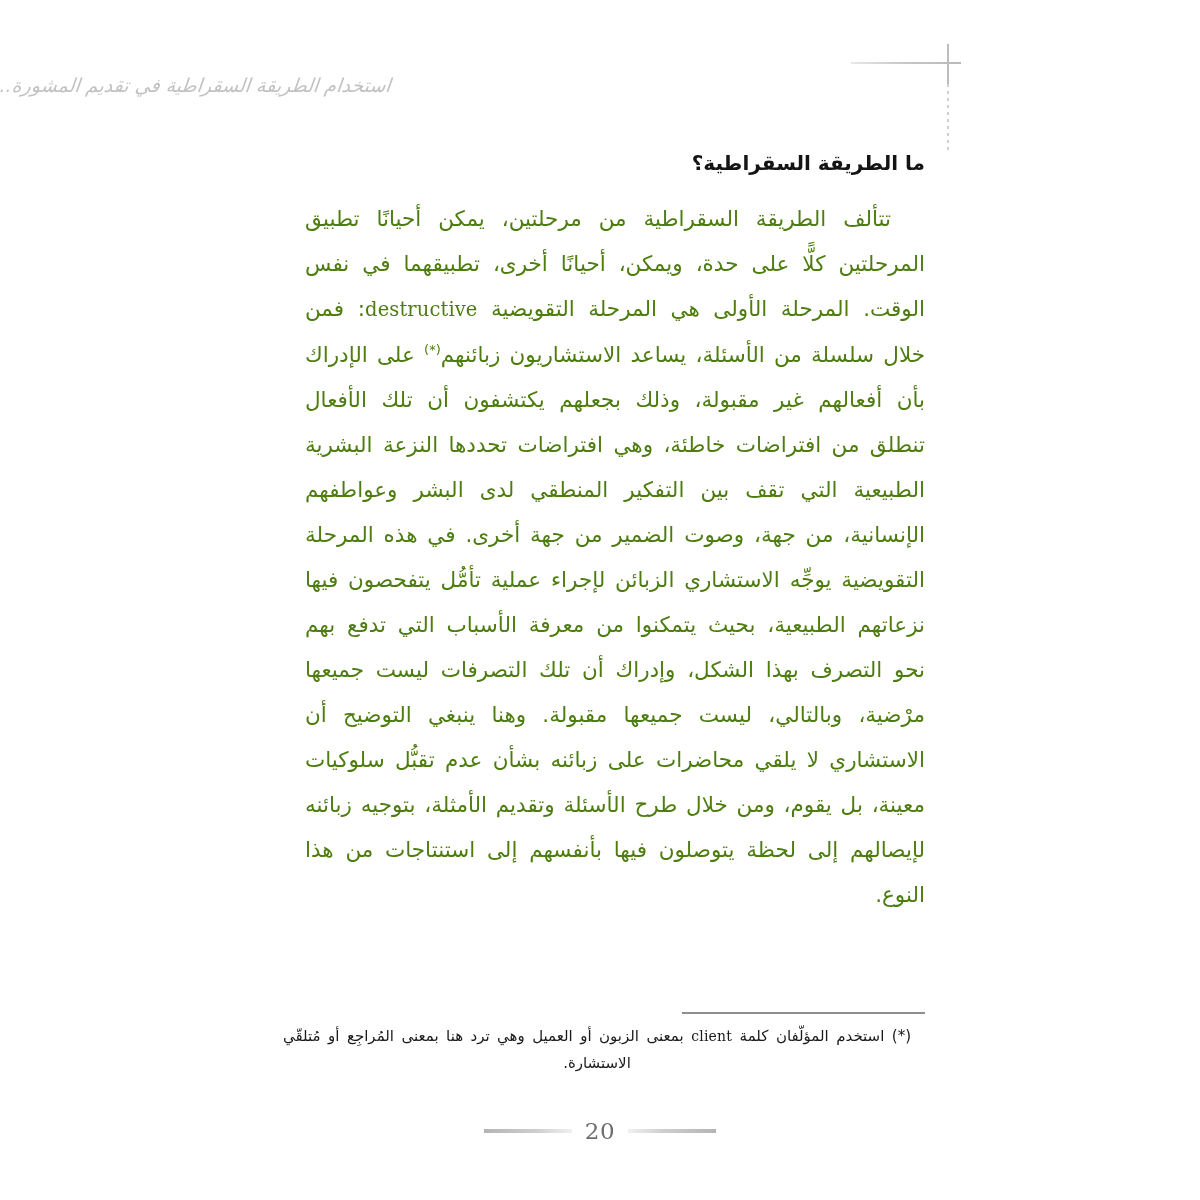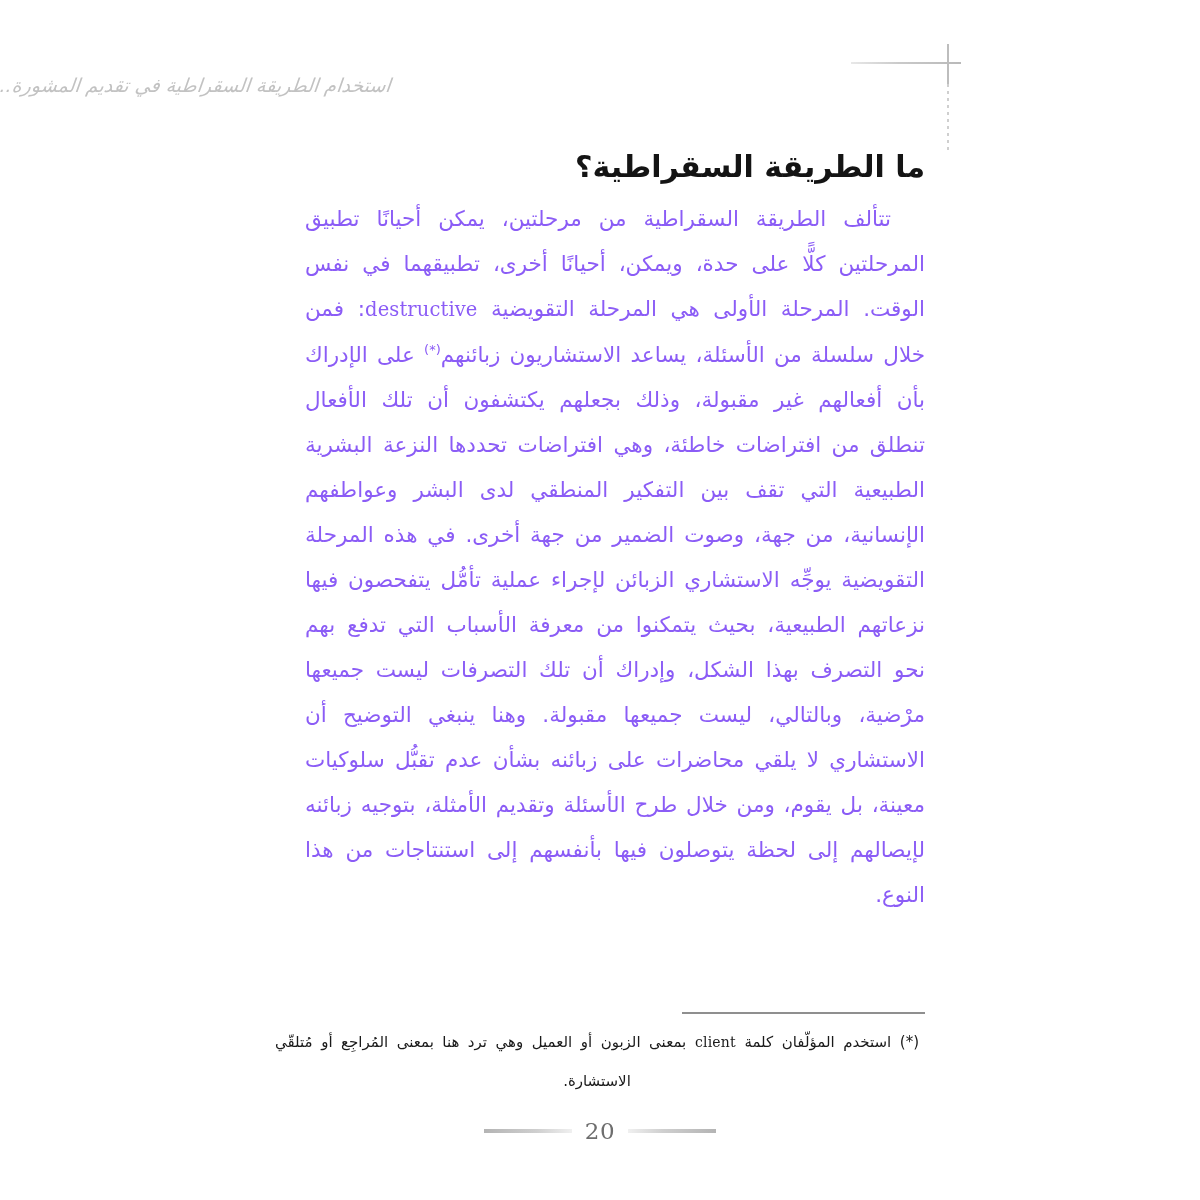--- a/index.html
+++ b/index.html
@@ -77,46 +77,46 @@
     white-space: nowrap;
   }
   .running-header span.rh-inner {
     display: inline-block;
     transform: skewX(-6deg);
   }
 
   
   .section-heading {
     position: absolute;
-    top: 124px;
+    top: 134px;
     right: 275px;
     width: 650px;
     text-align: right;
     direction: rtl;
-    font-size: 30px;
+    font-size: 20px;
     font-weight: bold;
     color: #141414;
     letter-spacing: 0.3px;
   }
 
   
   .body-area {
     position: absolute;
     top: 196px;
     right: 275px;
     width: 620px;
     direction: rtl;
   }
 
   .para {
     text-align: justify;
     text-align-last: center;
     font-size: 21.5px;
     line-height: 45px;
-    color: #8b5cf6;
+    color: #4d7c0f;
     margin: 0 0 0 0;
     letter-spacing: 0.1px;
     word-spacing: 1px;
   }
 
   .para.first {
     text-indent: 34px;
     text-align-last: right;
   }
 
@@ -150,27 +150,27 @@
 
   .footnote-rule {
     width: 243px;
     height: 2px;
     background: #8f8f8f;
     margin: 0 0 9px 0;
   }
 
   .footnote-text {
     font-size: 15px;
-    line-height: 39px;
+    line-height: 27px;
     color: #1a1a1a;
     text-align: justify;
     text-align-last: center;
     direction: rtl;
     letter-spacing: 0.2px;
-    margin: 0;
+    margin: 8px;
     padding-right: 6px;
   }
   .footnote-text .latin { font-size: 14px; }
 
   
   .folio {
     position: absolute;
     top: 1118px;
     left: 0;
     width: 1200px;

